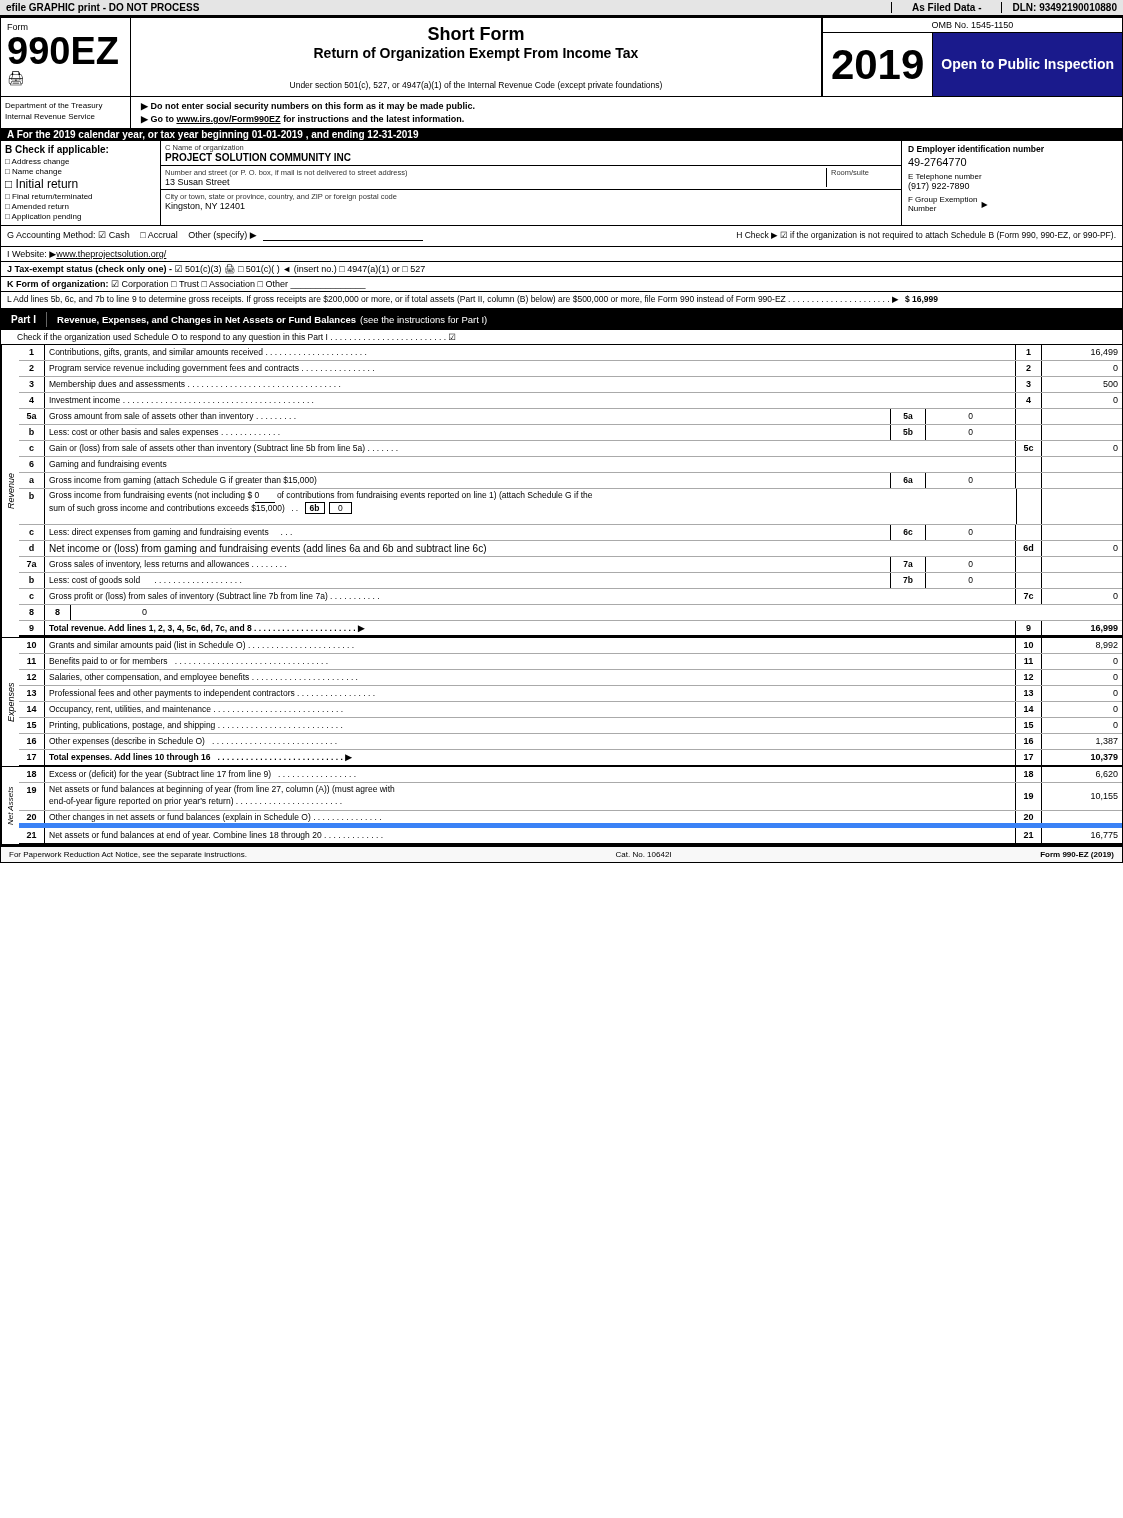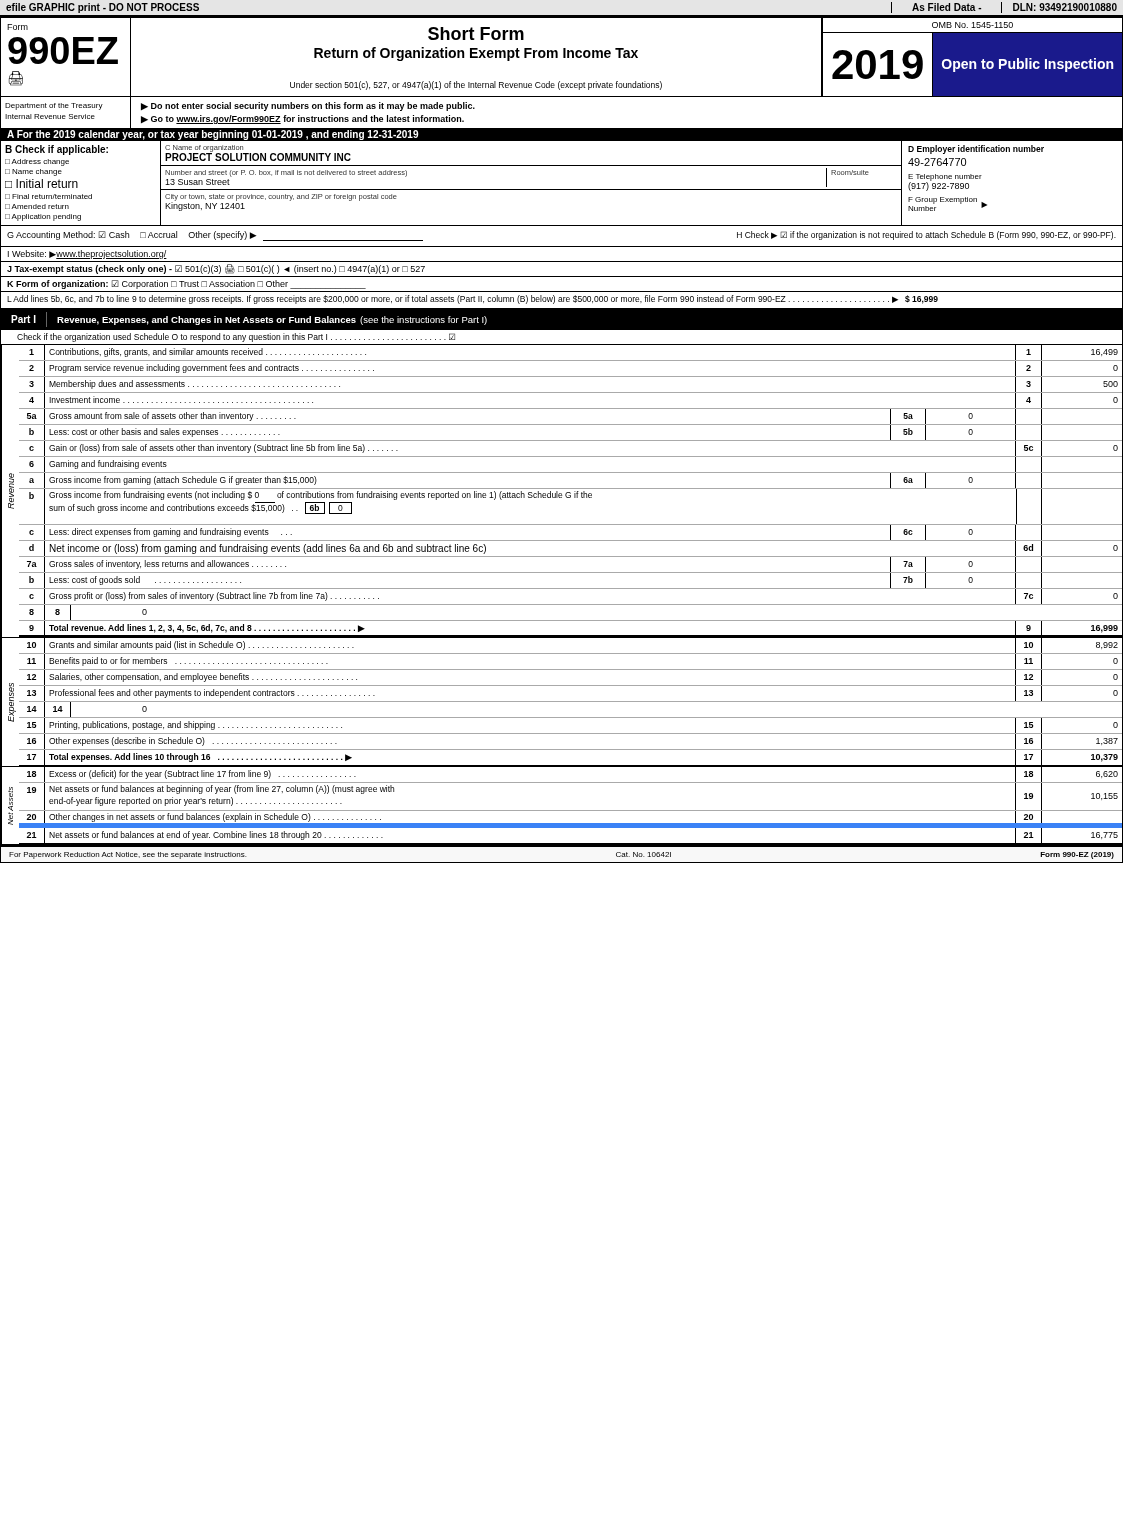--- a/index.html
+++ b/index.html
@@ -318,20 +318,21 @@
 
       <div style="display:flex; border-bottom:1px solid #aaa; min-height:16px;">
         <div style="min-width:26px; text-align:center; border-right:1px solid black; font-size:9px; font-weight:bold; display:flex; align-items:center; justify-content:center;">13</div>
         <div style="flex:1; padding:1px 4px; font-size:8.5px; display:flex; align-items:center; border-right:1px solid black;">Professional fees and other payments to independent contractors . . . . . . . . . . . . . . . . .</div>
         <div style="min-width:26px; text-align:center; border-right:1px solid black; font-size:9px; font-weight:bold; display:flex; align-items:center; justify-content:center;">13</div>
         <div style="min-width:80px; text-align:right; padding:1px 4px; font-size:9px; display:flex; align-items:center; justify-content:flex-end;">0</div>
       </div>
 
       <div style="display:flex; border-bottom:1px solid #aaa; min-height:16px;">
         <div style="min-width:26px; text-align:center; border-right:1px solid black; font-size:9px; font-weight:bold; display:flex; align-items:center; justify-content:center;">14</div>
+        <div style="flex:1; padding:1px 4px; font-size:8.5px; display:flex; align-items:center; border-right:1px solid black;">Occupancy, rent, utilities, and maintenance . . . . . . . . . . . . . . . . . . . . . . . . . . . .</div>
         <div style="min-width:26px; text-align:center; border-right:1px solid black; font-size:9px; font-weight:bold; display:flex; align-items:center; justify-content:center;">14</div>
         <div style="min-width:80px; text-align:right; padding:1px 4px; font-size:9px; display:flex; align-items:center; justify-content:flex-end;">0</div>
       </div>
 
       <div style="display:flex; border-bottom:1px solid #aaa; min-height:16px;">
         <div style="min-width:26px; text-align:center; border-right:1px solid black; font-size:9px; font-weight:bold; display:flex; align-items:center; justify-content:center;">15</div>
         <div style="flex:1; padding:1px 4px; font-size:8.5px; display:flex; align-items:center; border-right:1px solid black;">Printing, publications, postage, and shipping . . . . . . . . . . . . . . . . . . . . . . . . . . .</div>
         <div style="min-width:26px; text-align:center; border-right:1px solid black; font-size:9px; font-weight:bold; display:flex; align-items:center; justify-content:center;">15</div>
         <div style="min-width:80px; text-align:right; padding:1px 4px; font-size:9px; display:flex; align-items:center; justify-content:flex-end;">0</div>
       </div>

